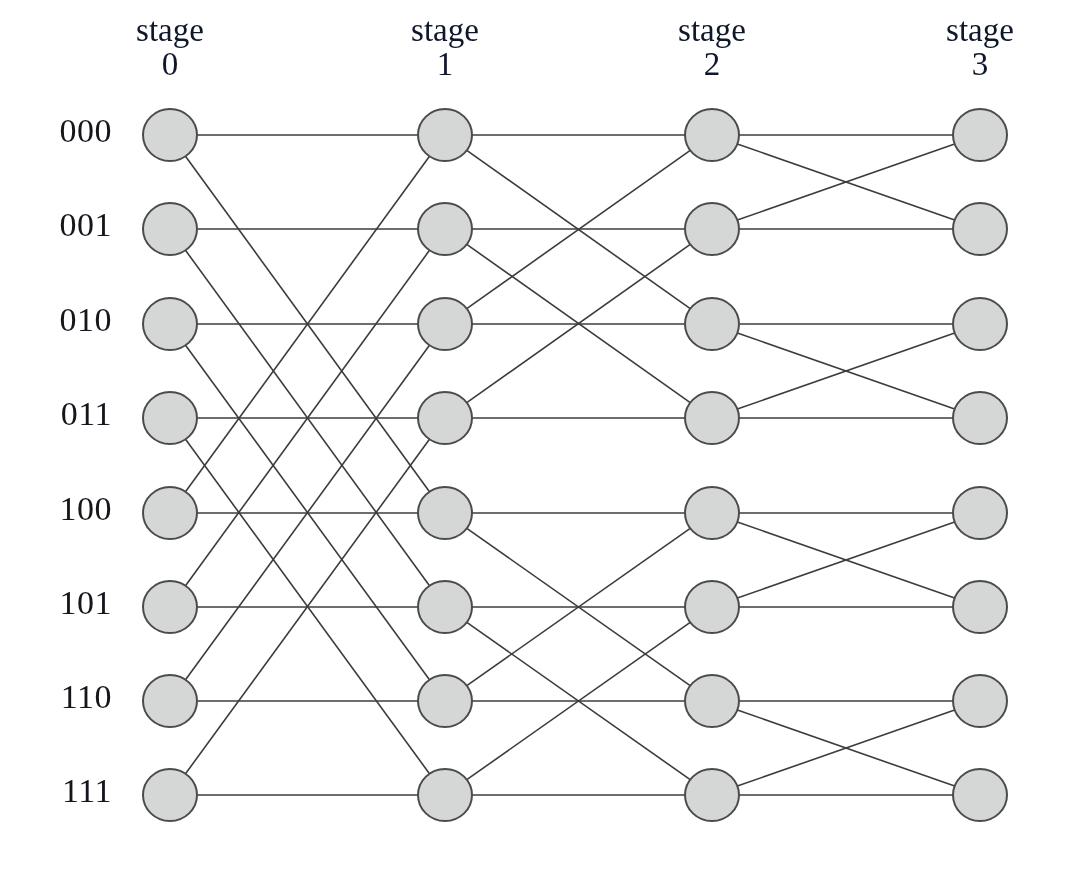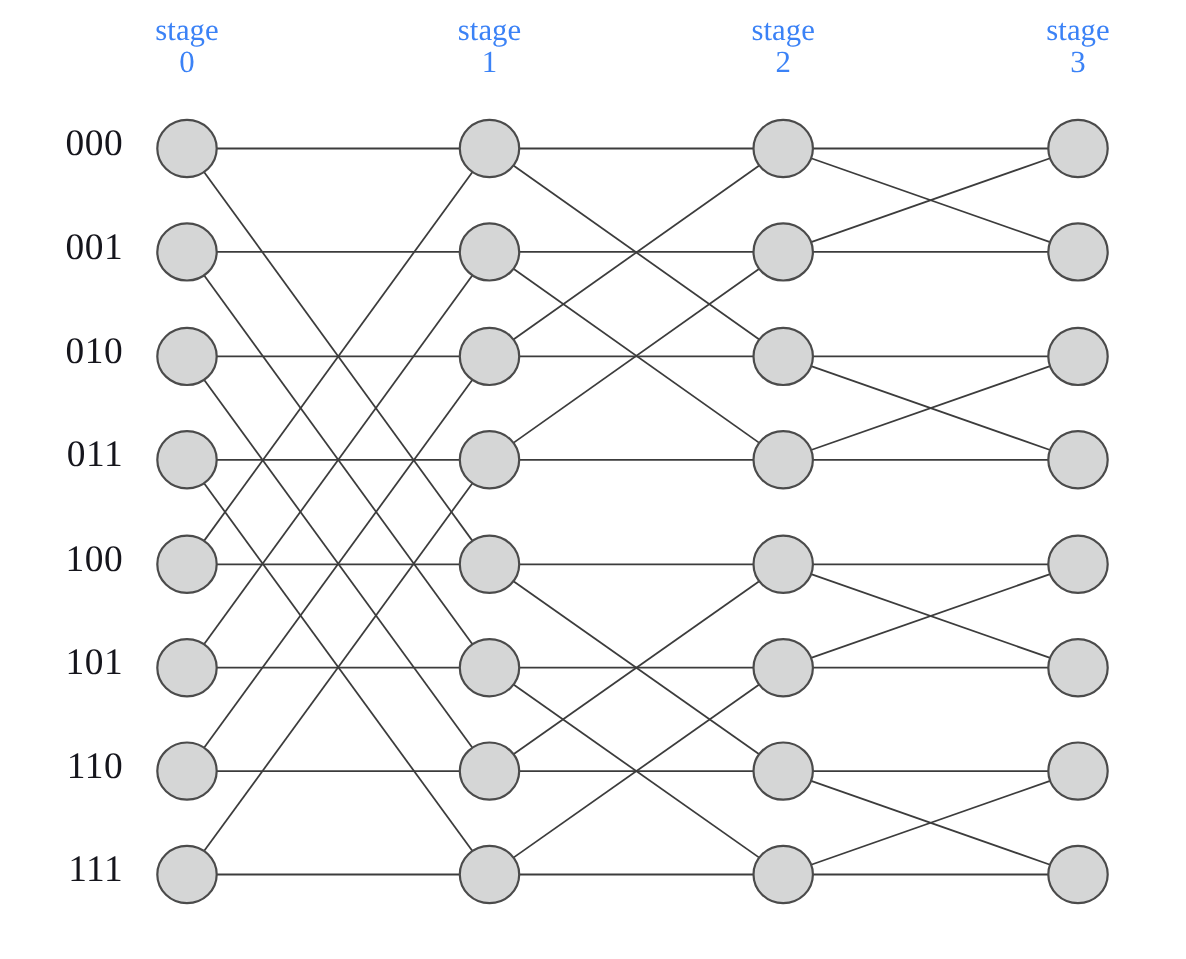--- a/index.html
+++ b/index.html
@@ -25,23 +25,23 @@
     left: 0;
     top: 0;
     width: 1078px;
     height: 872px;
     display: block;
   }
   .stage-header {
     position: absolute;
     text-align: center;
     line-height: 1.02;
-    font-size: 28px;
+    font-size: 33px;
     font-family: "Liberation Serif", "DejaVu Serif", serif;
-    color: #3b82f6;
+    color: #0f172a;
     white-space: nowrap;
   }
   .stage-header .stage-word { display: block; }
   .stage-header .stage-num  { display: block; }
   .row-label {
     position: absolute;
     text-align: right;
     font-size: 34px;
     font-family: "Liberation Serif", "DejaVu Serif", serif;
     color: #15151c;

